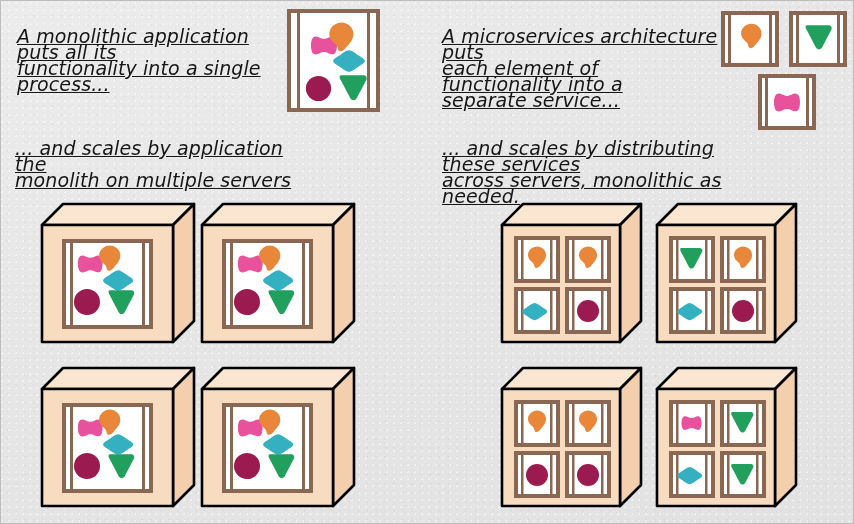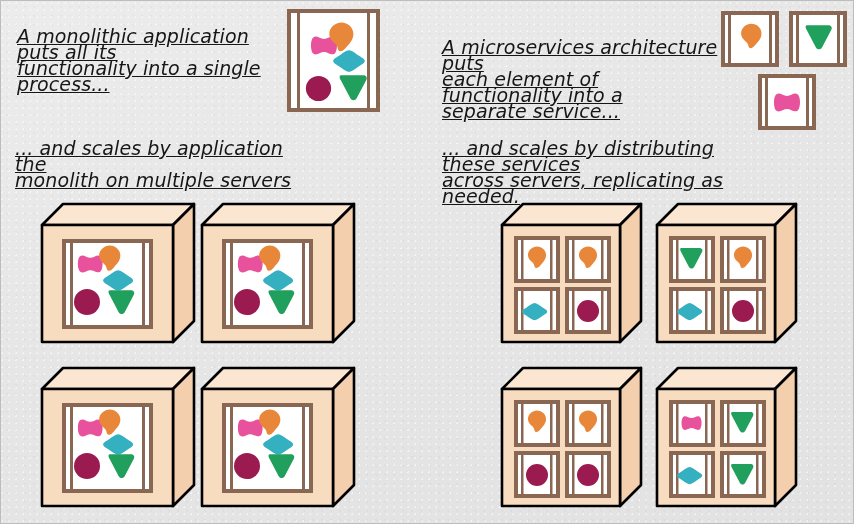--- a/index.html
+++ b/index.html
@@ -63,29 +63,29 @@
   .shape svg{ display:block; }
 </style>
 </head>
 <body>
 
 <div id="canvas">
 
   <div class="caption" style="left:16px;top:27px;width:260px;">A monolithic application puts all its
 functionality into a single process...</div>
 
-  <div class="caption" style="left:441px;top:27px;width:280px;margin-top:11px;">A microservices architecture puts
+  <div class="caption" style="left:441px;top:27px;width:280px;">A microservices architecture puts
 each element of functionality into a
 separate service...</div>
 
   <div class="caption" style="left:14px;top:139px;width:290px;">... and scales by application the
 monolith on multiple servers</div>
 
   <div class="caption" style="left:441px;top:139px;width:330px;">... and scales by distributing these services
-across servers, replicating as needed.</div>
+across servers, monolithic as needed.</div>
 
   <div class="win" style="left:286px;top:8px;width:93px;height:103px;">
     <div class="win-inner"></div>
     <div class="mullion" style="left:10px;"></div>
     <div class="mullion" style="right:10px;"></div>
 
     <div class="shape" style="left:22px;top:26px;">
       <svg width="30" height="21" viewBox="0 0 30 21">
           <path d="M4.5 2.2C8 0.2 11 4 15 4s7-3.8 10.5-1.8c3.5 2 3.2 14.5 0 16.5C22 20.8 19 17 15 17s-7 3.8-10.5 1.8C1.3 16.8 1 4.2 4.5 2.2Z" fill="#e8519b"></path>
         </svg>

